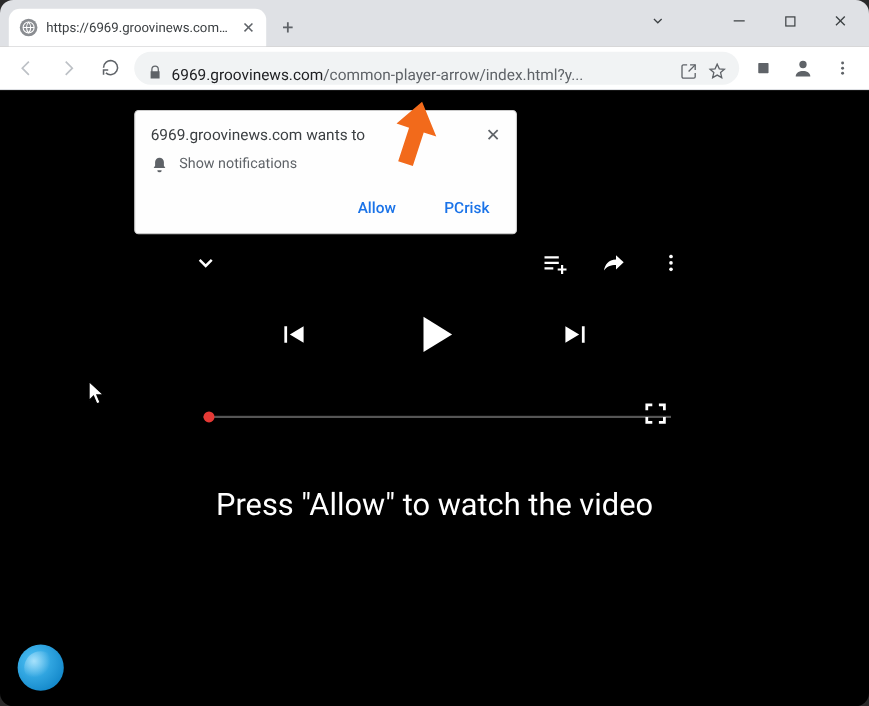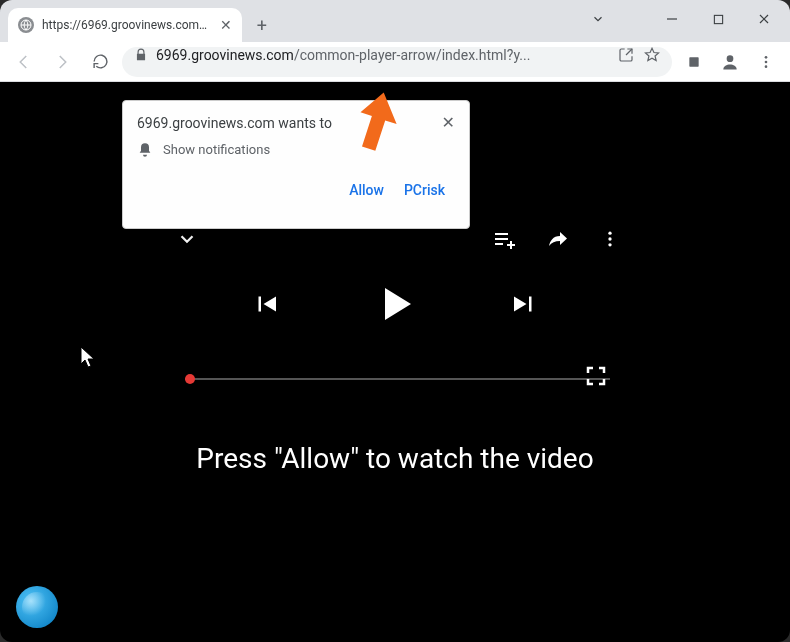--- a/index.html
+++ b/index.html
@@ -13,39 +13,39 @@
 .tab-close { margin-left:8px; color:#5f6368; font-size:14px; cursor:pointer; }
 .newtab { width:28px; height:28px; border-radius:50%; display:flex; align-items:center; justify-content:center; margin:0 0 3px 6px; color:#5f6368; font-size:18px; cursor:pointer; }
 .winctrl { position:absolute; right:4px; top:0; display:flex; align-items:center; height:38px; gap:2px; }
 .winbtn { width:44px; height:30px; display:flex; align-items:center; justify-content:center; color:#3c4043; }
 .chev { margin-right:28px; }
 
 
 .toolbar { height:40px; background:#fff; display:flex; align-items:center; padding:0 8px; gap:6px; border-bottom:1px solid #dadce0; }
 .navbtn { width:32px; height:32px; display:flex; align-items:center; justify-content:center; color:#5f6368; border-radius:50%; }
 .navbtn.disabled { color:#bdc1c6; }
-.omnibox { flex:1; height:30px; background:#f1f3f4; border-radius:15px; display:flex; align-items:flex-start; padding:0 12px; gap:8px; }
+.omnibox { flex:1; height:30px; background:#f1f3f4; border-radius:15px; display:flex; align-items:flex-end; padding:0 12px; gap:8px; }
 .lock { color:#5f6368; }
 .url { font-size:14px; color:#5f6368; white-space:nowrap; overflow:hidden; }
 .url .host { color:#202124; }
 .omni-actions { display:flex; gap:10px; margin-left:auto; color:#5f6368; }
 .tool-right { display:flex; gap:4px; }
 
 
 .content { position:relative; background:#000; height:calc(100% - 82px); }
 
 
 .notif { position:absolute; top:18px; left:122px; width:348px; background:#fefefe; border:1px solid #ccc; border-radius:4px; box-shadow:0 4px 20px rgba(0,0,0,0.25); z-index:5; }
 .notif-head { padding:12px 14px 4px; display:flex; justify-content:space-between; align-items:center; }
 .notif-title { font-size:14px; color:#3c4043; }
 .notif-x { color:#5f6368; cursor:pointer; font-size:16px; }
 .notif-body { display:flex; padding:6px 14px 10px; gap:10px; }
 .bell { color:#5f6368; }
 .notif-msg { font-size:13px; color:#5f6368; }
-.notif-actions { display:flex; justify-content:flex-end; gap:20px; padding:10px 24px 30px; }
+.notif-actions { display:flex; justify-content:flex-end; gap:44px; padding:10px 24px 14px; }
 .notif-btn { color:#1a73e8; font-size:14px; font-weight:500; cursor:pointer; }
 
 
 .arrow { position:absolute; top:6px; left:354px; z-index:6; }
 
 
 .player-row1 { position:absolute; top:145px; left:0; right:0; display:flex; align-items:center; justify-content:space-between; padding:0 170px 0 176px; }
 .player-row2 { position:absolute; top:198px; left:0; right:0; display:flex; align-items:center; justify-content:center; gap:90px; }
 .pbtn { color:#fff; cursor:pointer; }
 .row1-right { display:flex; gap:30px; align-items:center; }

